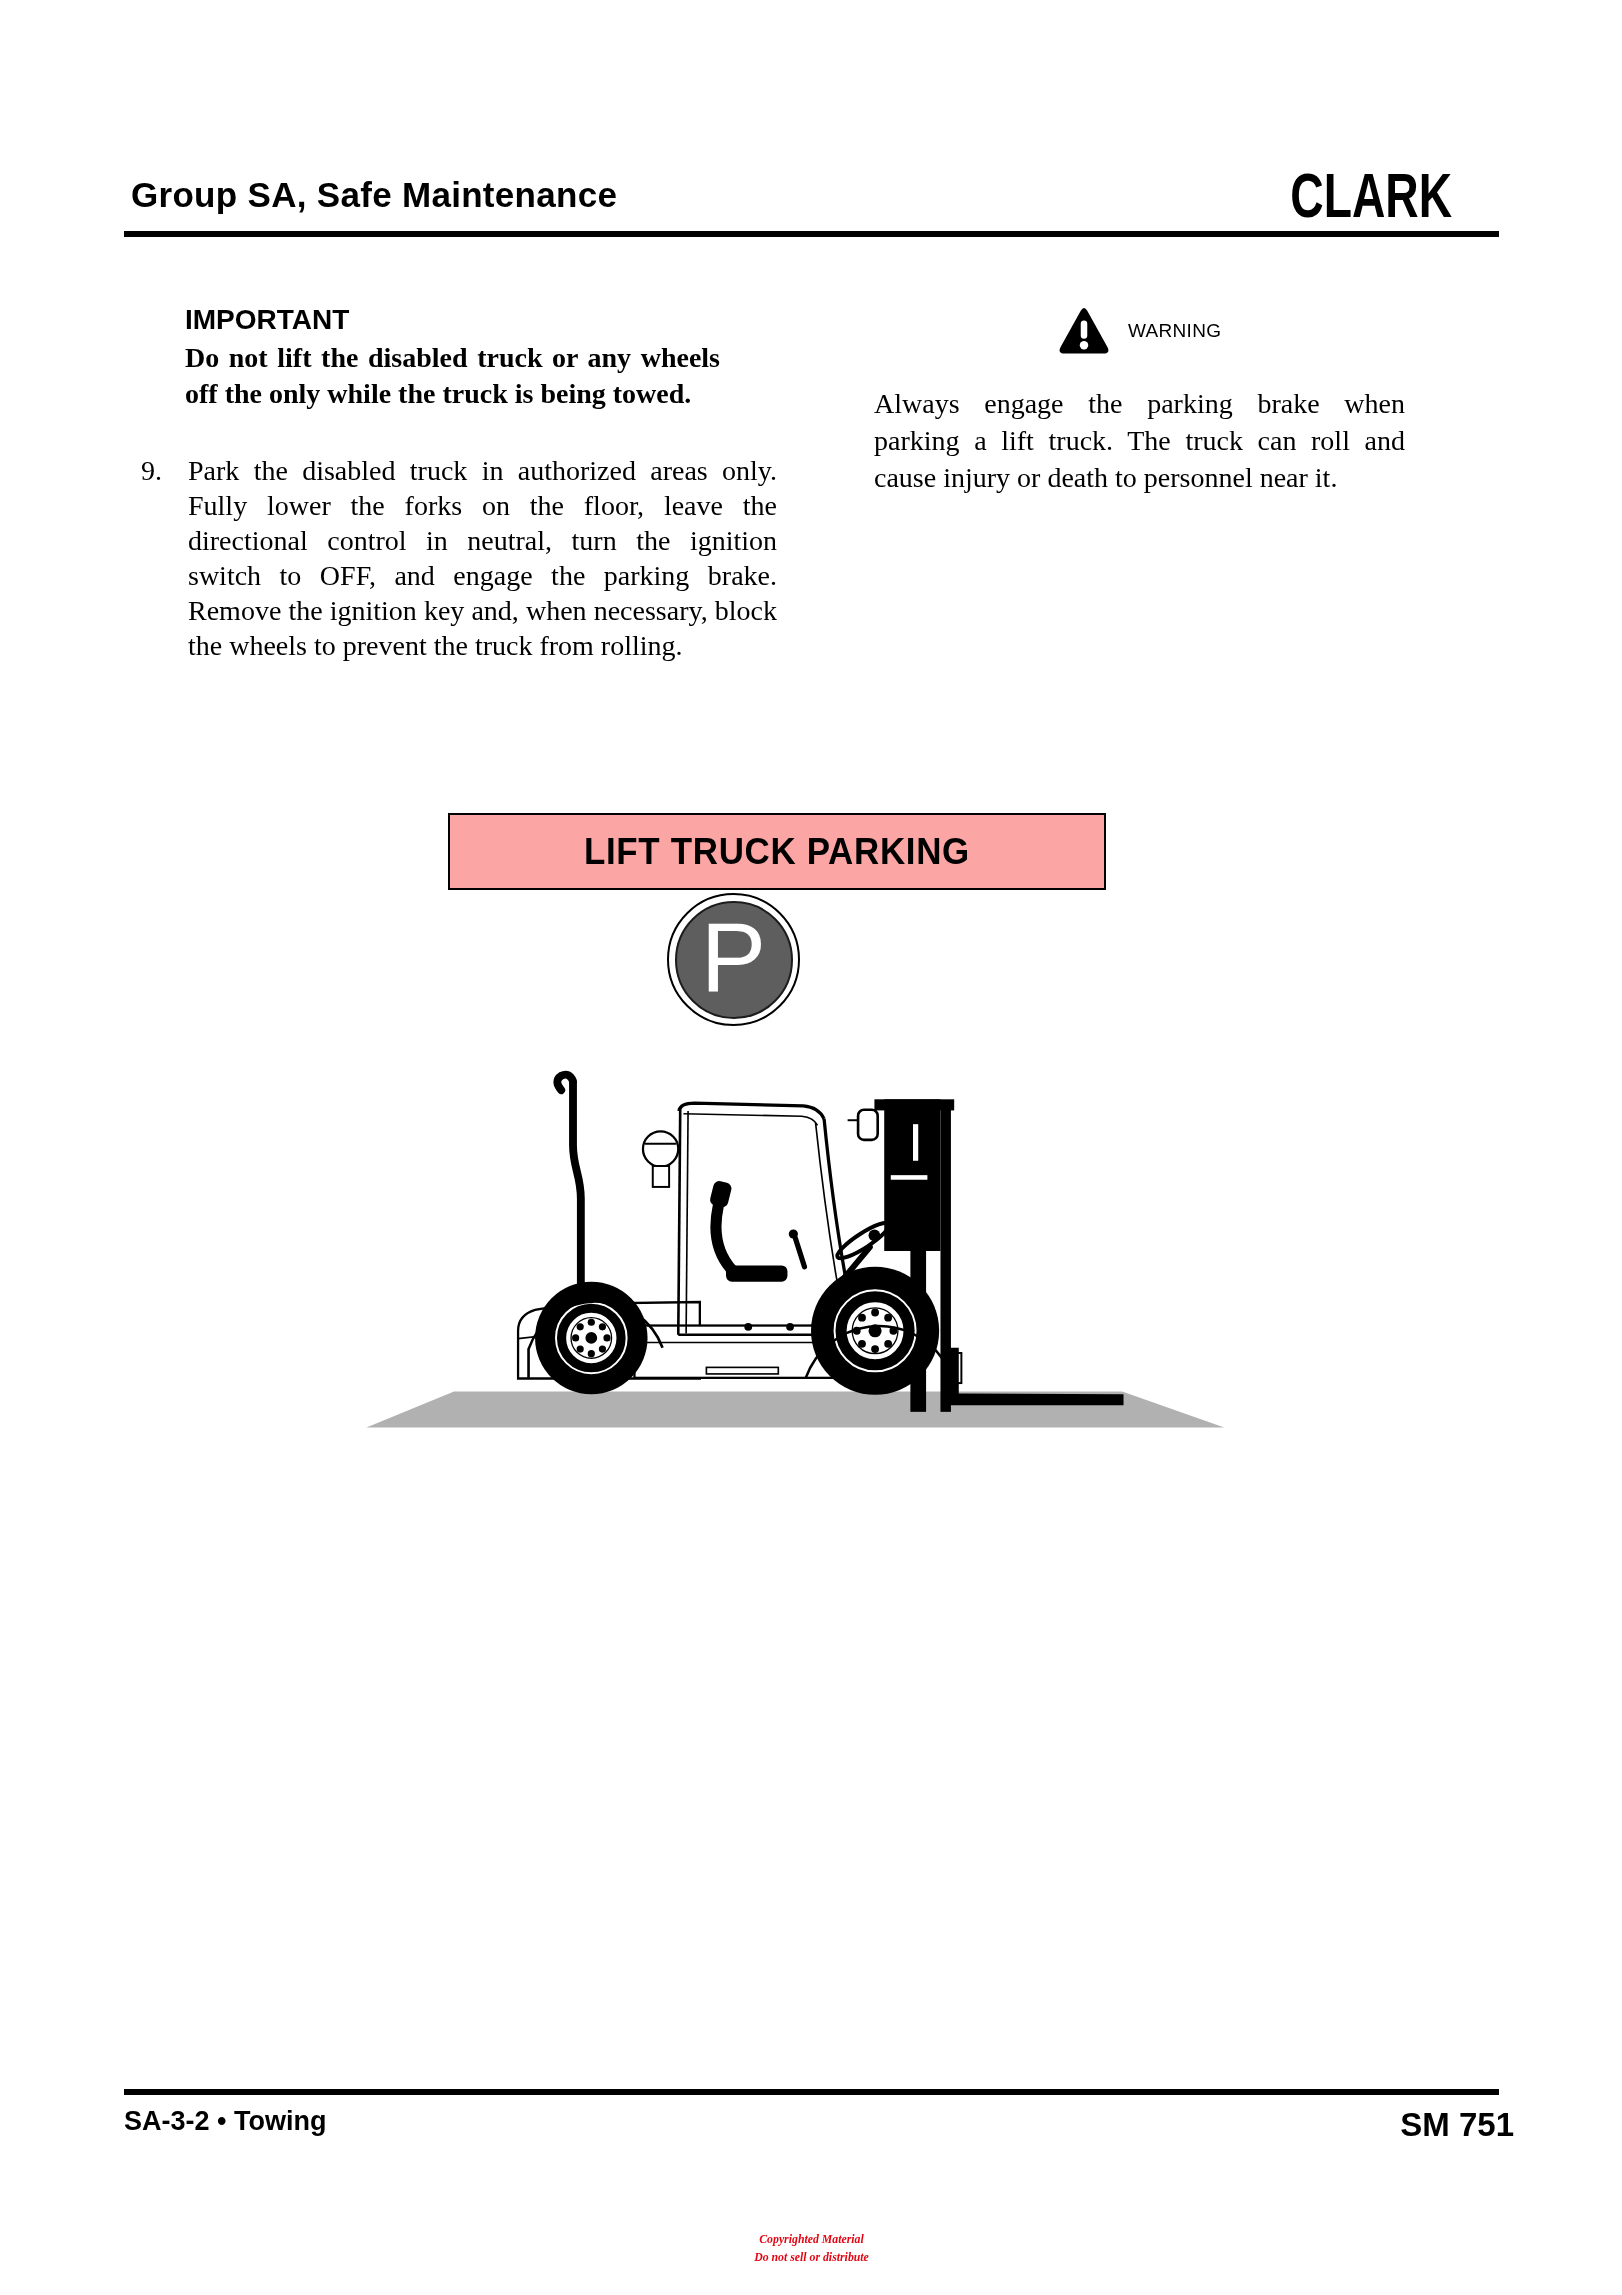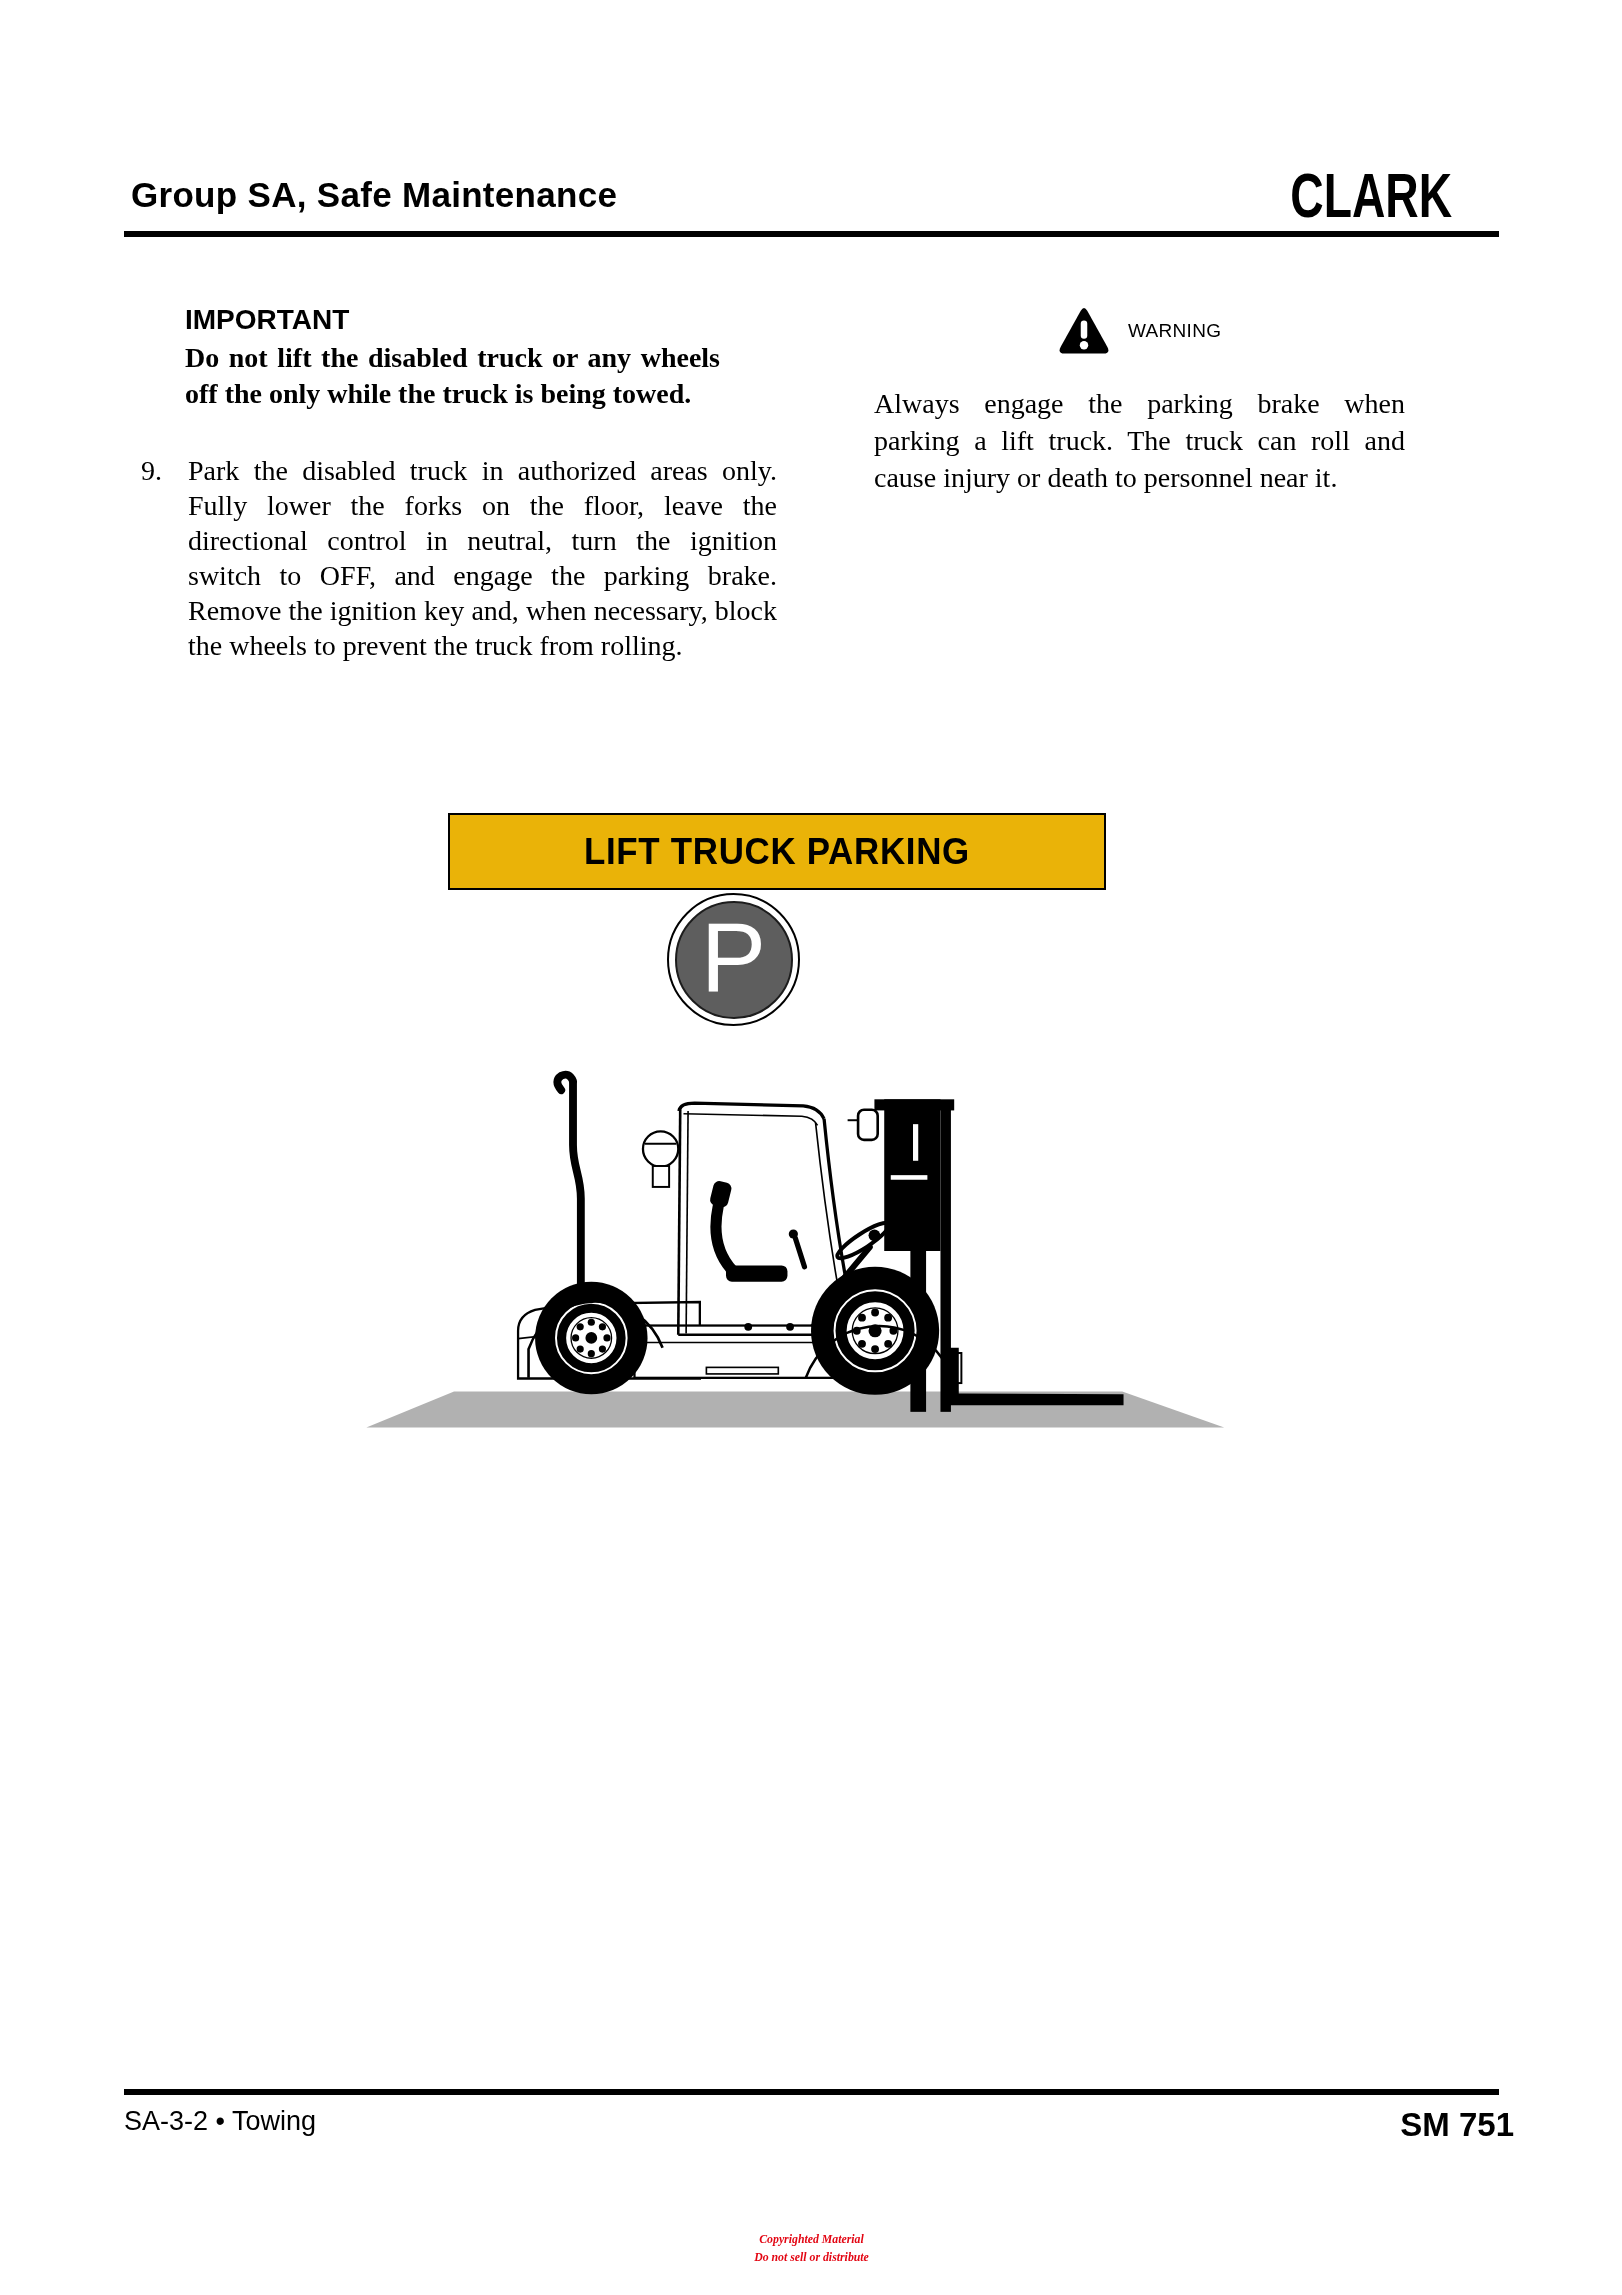--- a/index.html
+++ b/index.html
@@ -25,36 +25,36 @@
   .step { left:141px; top:453px; width:636px; display:flex; }
   .step-number { width:47px; font-size:28px; line-height:35px; flex:0 0 auto; }
   .step-text { flex:1; font-size:28px; line-height:35px; text-align:justify; }
 
   .warning-header { left:874px; top:306px; width:531px; display:flex;
     justify-content:center; align-items:flex-start; gap:18.3px; }
   .warning-label { font-size:19px; font-weight:normal; margin-top:14.4px; letter-spacing:0.3px; }
   .warning-body { left:874px; top:385px; width:531px;
     font-size:28px; line-height:37px; font-weight:normal; text-align:justify; }
 
-  .sign-box { left:448px; top:813px; width:658px; height:77px; background:#eab308;
+  .sign-box { left:448px; top:813px; width:658px; height:77px; background:#fca5a5;
     border:2.6px solid #000; display:flex; align-items:center; justify-content:center; }
   .sign-box span { font-size:36px; font-weight:bold; letter-spacing:0.7px;
     transform:scaleX(0.97); white-space:nowrap; }
 
   .p-sign { left:667px; top:893px; width:133px; height:133px; border:2px solid #000;
     border-radius:50%; display:flex; align-items:center; justify-content:center; background:#fff; }
   .p-disc { width:118px; height:118px; border-radius:50%; background:#5e5e5e;
     border:2px solid #1c1c1c; display:flex; align-items:center; justify-content:center; }
   .p-disc span { color:#fff; font-size:98px; line-height:1; font-weight:400;
     transform:translateY(-2.6px); }
 
   .figure-svg { left:353px; top:1047px; width:916px; height:425px; }
   .logo-svg { left:1290px; top:165px; width:165px; height:60px; }
 
-  .footer-left  { left:124px;  top:2106px; font-size:27px; font-weight:normal; }
+  .footer-left  { left:124px;  top:2106px; font-size:27px; font-weight:bold; }
   .footer-right { right:109px; top:2106px; font-size:33px; font-weight:bold; }
 
   .copyright { left:0; top:2230px; width:1623px; text-align:center;
     color:#e30613; font-weight:bold; font-size:11.8px; line-height:18.3px;font-style:italic; }
 </style>
 </head>
 <body>
 
 <div class="abs header-title">Group SA, Safe Maintenance</div>
 

